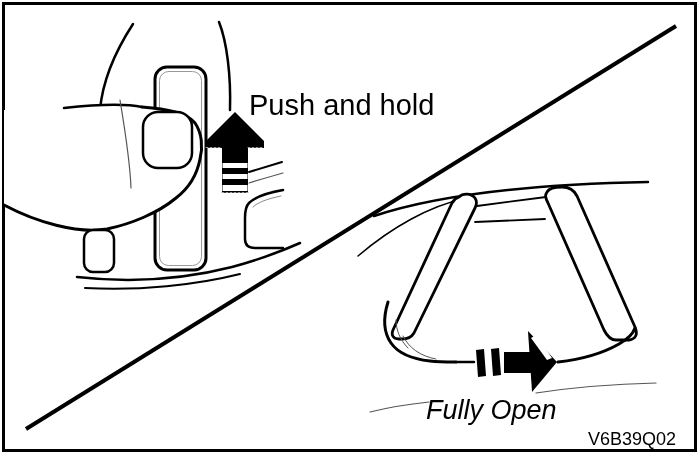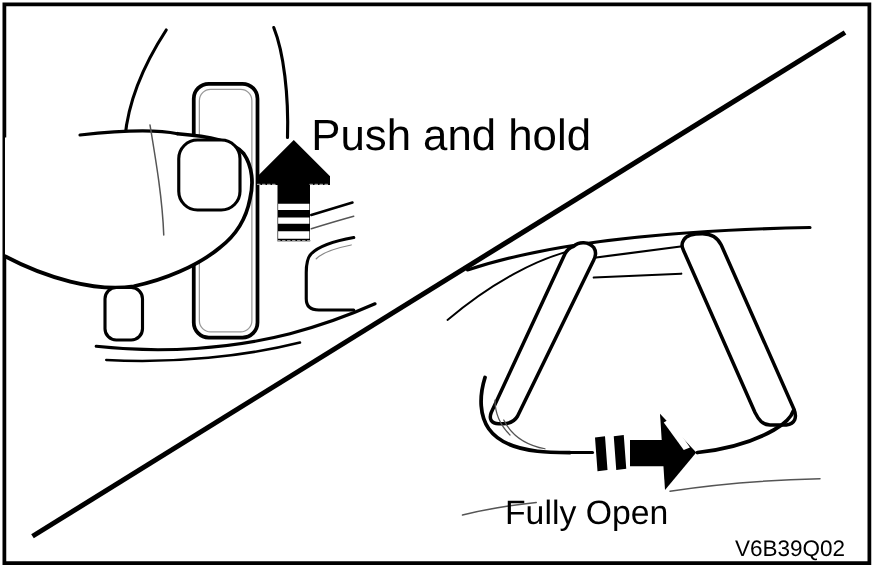--- a/index.html
+++ b/index.html
@@ -11,22 +11,22 @@
     overflow:hidden;
   }
   .figure svg{position:absolute;left:0;top:0;}
   .label{
     position:absolute;
     color:#000;
     line-height:1;
     white-space:nowrap;
     font-weight:400;
   }
-  .label.push{left:249px;top:91px;font-size:35px;}
-  .label.open{left:404px;top:397px;font-size:27px;}
+  .label.push{left:249px;top:91px;font-size:29px;}
+  .label.open{left:426px;top:397px;font-size:27px;font-style:italic;}
   .label.code{left:588px;top:418px;font-size:18px;margin-top:12px;}
 </style>
 </head>
 <body>
 
 <div class="figure">
 
   <svg width="700" height="455" viewBox="0 0 700 455">
 
     <rect x="3.5" y="3.5" width="692" height="447" fill="none" stroke="#000" stroke-width="3"></rect>

